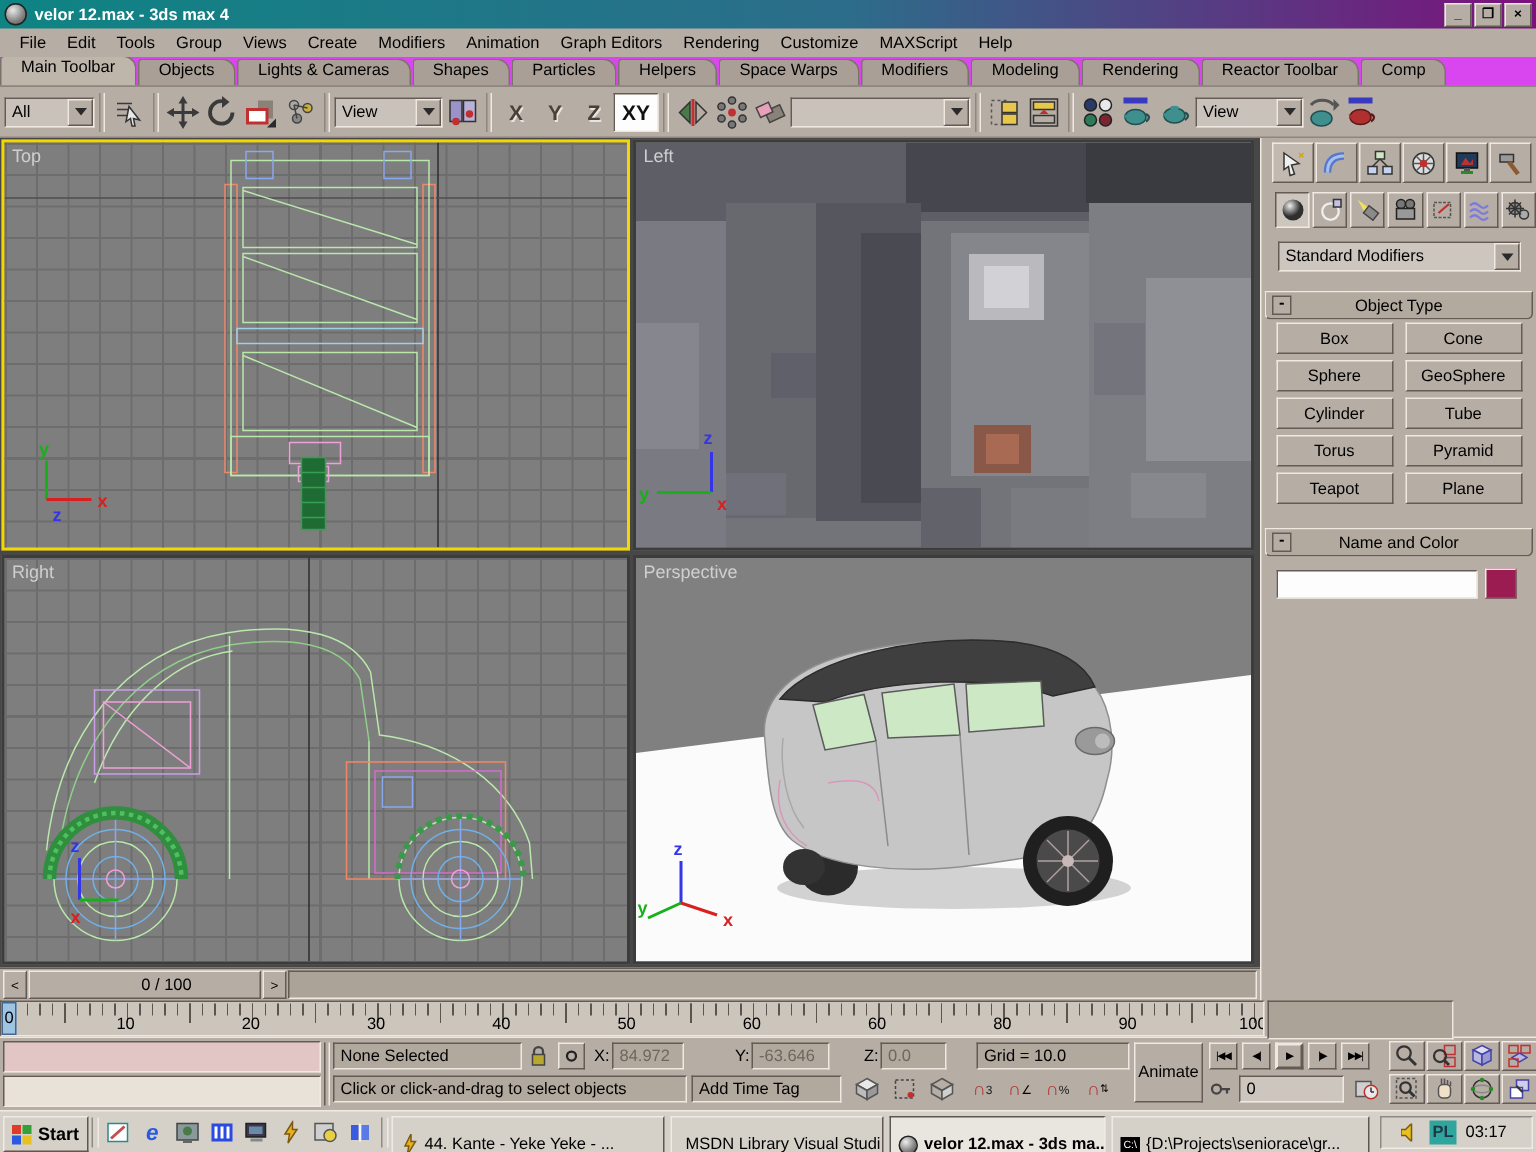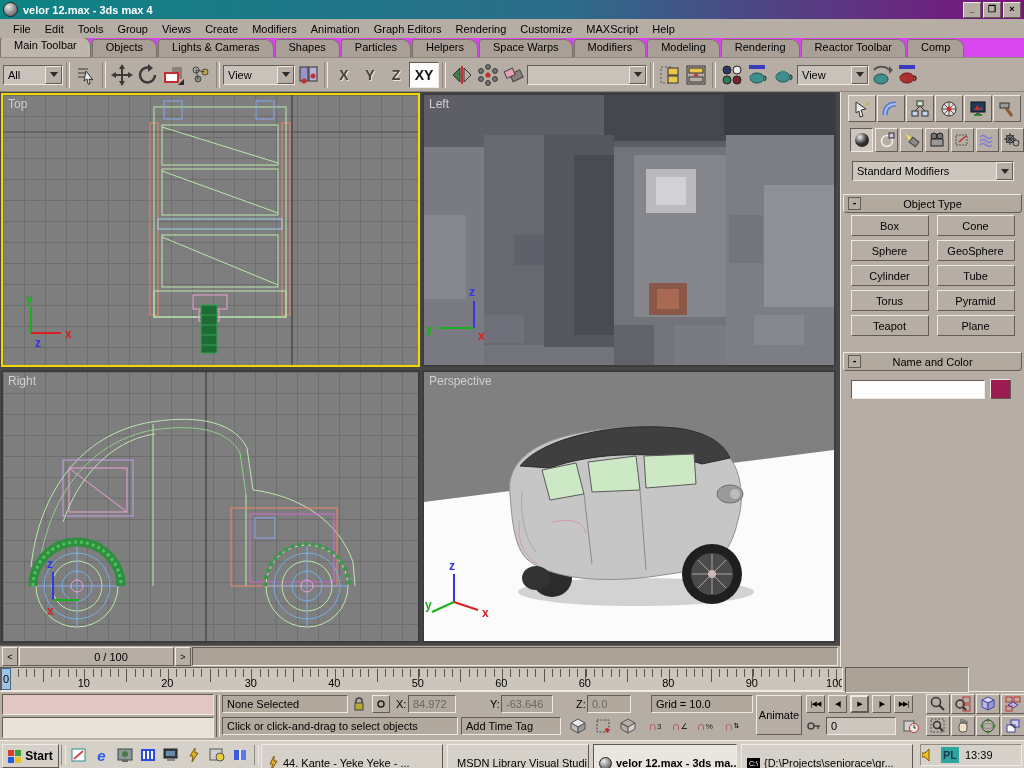--- a/index.html
+++ b/index.html
@@ -107,21 +107,21 @@
   .taskbar{position:absolute;left:0;top:740px;width:1024px;height:28px;background:#d5d1c9;border-top:1px solid #efeae3;box-sizing:border-box;}
   .startbtn{position:absolute;left:2px;top:3px;width:55px;height:22px;display:flex;align-items:center;justify-content:center;gap:4px;
     font-weight:bold;font-size:12px;border:1px solid;border-color:#efeae3 #5f574f #5f574f #efeae3;background:#d5d1c9;}
   .flag{display:grid;grid-template-columns:6px 6px;grid-template-rows:6px 6px;gap:1px;}
   .flag span{display:block;}
   .tb-groove{position:absolute;top:4px;width:3px;height:20px;border-left:1px solid #8f8a82;border-right:1px solid #efeae3;}
   .ql{position:absolute;top:4px;width:21px;height:20px;display:flex;align-items:center;justify-content:center;}
   .task{position:absolute;top:3px;height:38px;display:flex;align-items:center;gap:4px;padding:0 5px;box-sizing:border-box;
     border:1px solid;border-color:#efeae3 #5f574f #5f574f #efeae3;background:#d5d1c9;white-space:nowrap;overflow:hidden;}
   .task.active{border-color:#5f574f #efeae3 #efeae3 #5f574f;background:#e9e6e0;font-weight:bold;}
-  .tray{position:absolute;right:2px;top:3px;width:102px;height:22px;display:flex;align-items:center;gap:6px;padding:0 1px;box-sizing:border-box;
+  .tray{position:absolute;right:2px;top:3px;width:102px;height:22px;display:flex;align-items:center;gap:6px;padding:0 13px;box-sizing:border-box;
     border:1px solid;border-color:#8f8a82 #efeae3 #efeae3 #8f8a82;}
   .pl-badge{background:#2fa59f;color:#1c3a46;font-weight:bold;width:18px;height:16px;display:flex;align-items:center;justify-content:center;}
   .magnet{color:#b03030;font-weight:bold;font-size:12px;}
 </style>
 </head>
 <body>
 
 <div id="app">
 
   <div class="titlebar">
@@ -928,17 +928,17 @@
     <span class="task" style="left:741px;width:172px;">
       <span style="width:13px;height:11px;background:#000;color:#fff;font-size:7px;line-height:11px;text-align:center;flex:none;">C:\</span>
       <span>{D:\Projects\seniorace\gr...</span>
     </span>
 
     <span class="tray">
       <svg width="13" height="12">
           <polygon points="0,4 3,4 7,0 7,12 3,8 0,8" fill="#e8c020" stroke="#7a5a10"></polygon>
         </svg>
       <span class="pl-badge">PL</span>
-      <span>13:39</span>
+      <span>03:17</span>
     </span>
   </div>
 
 </div>
 
 </body></html>

